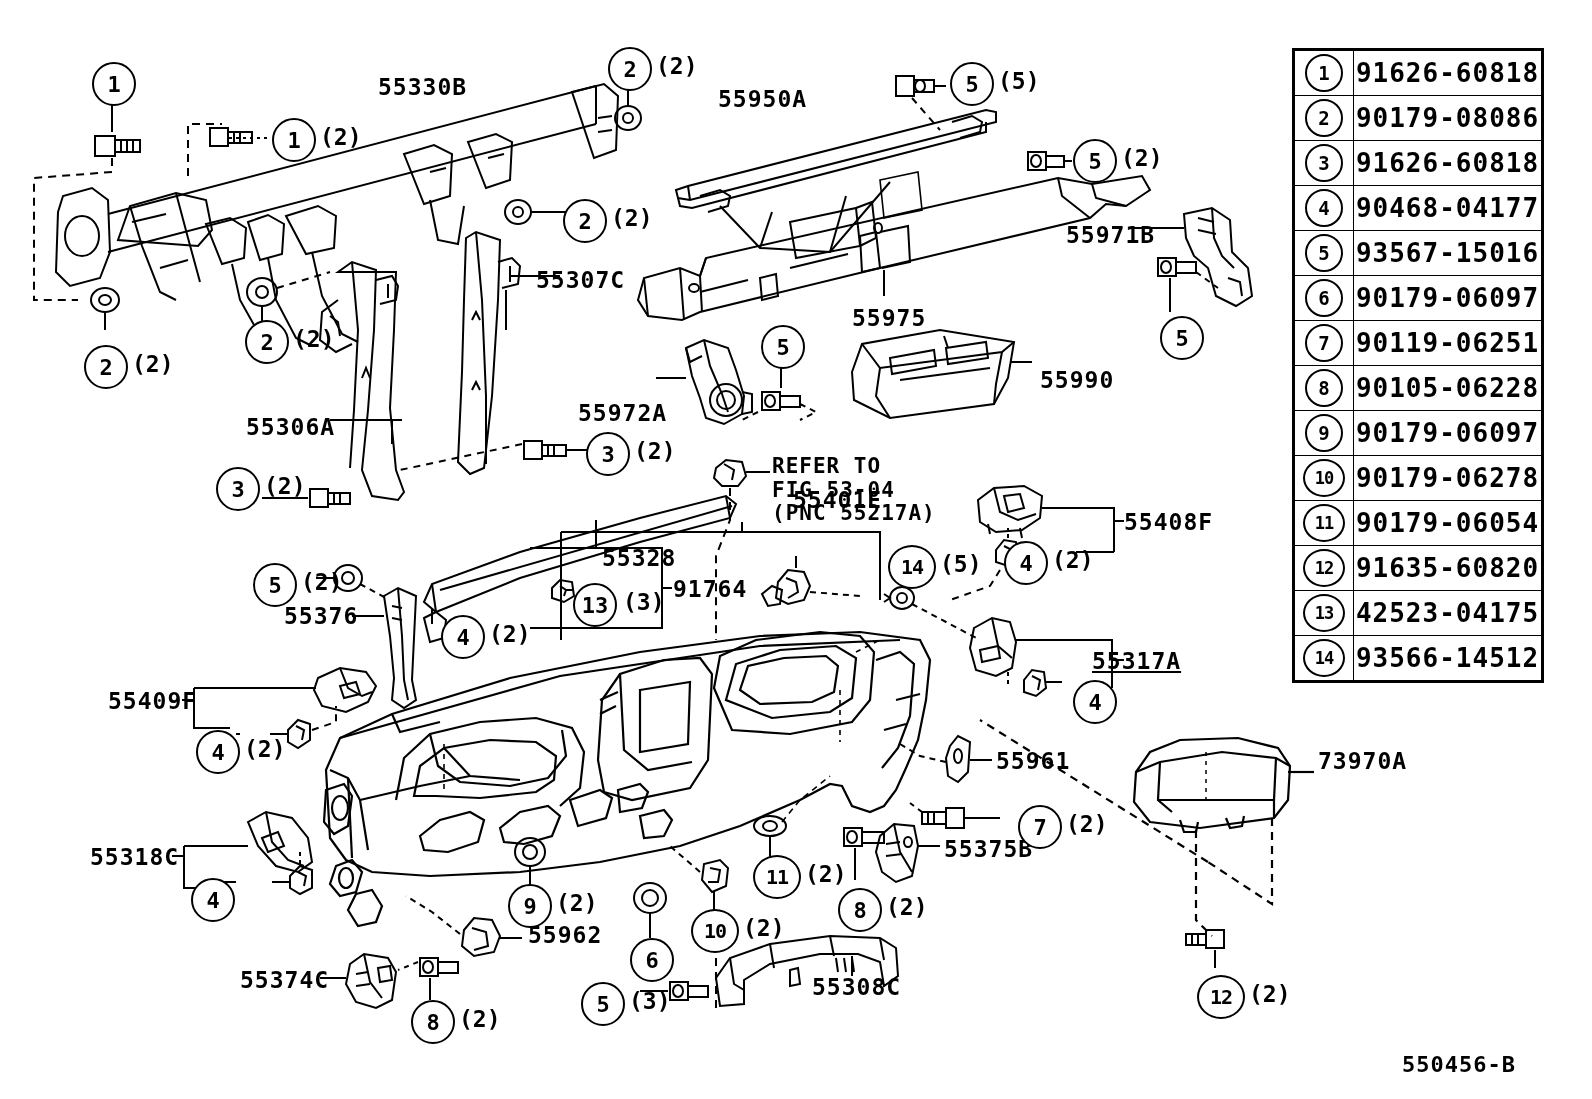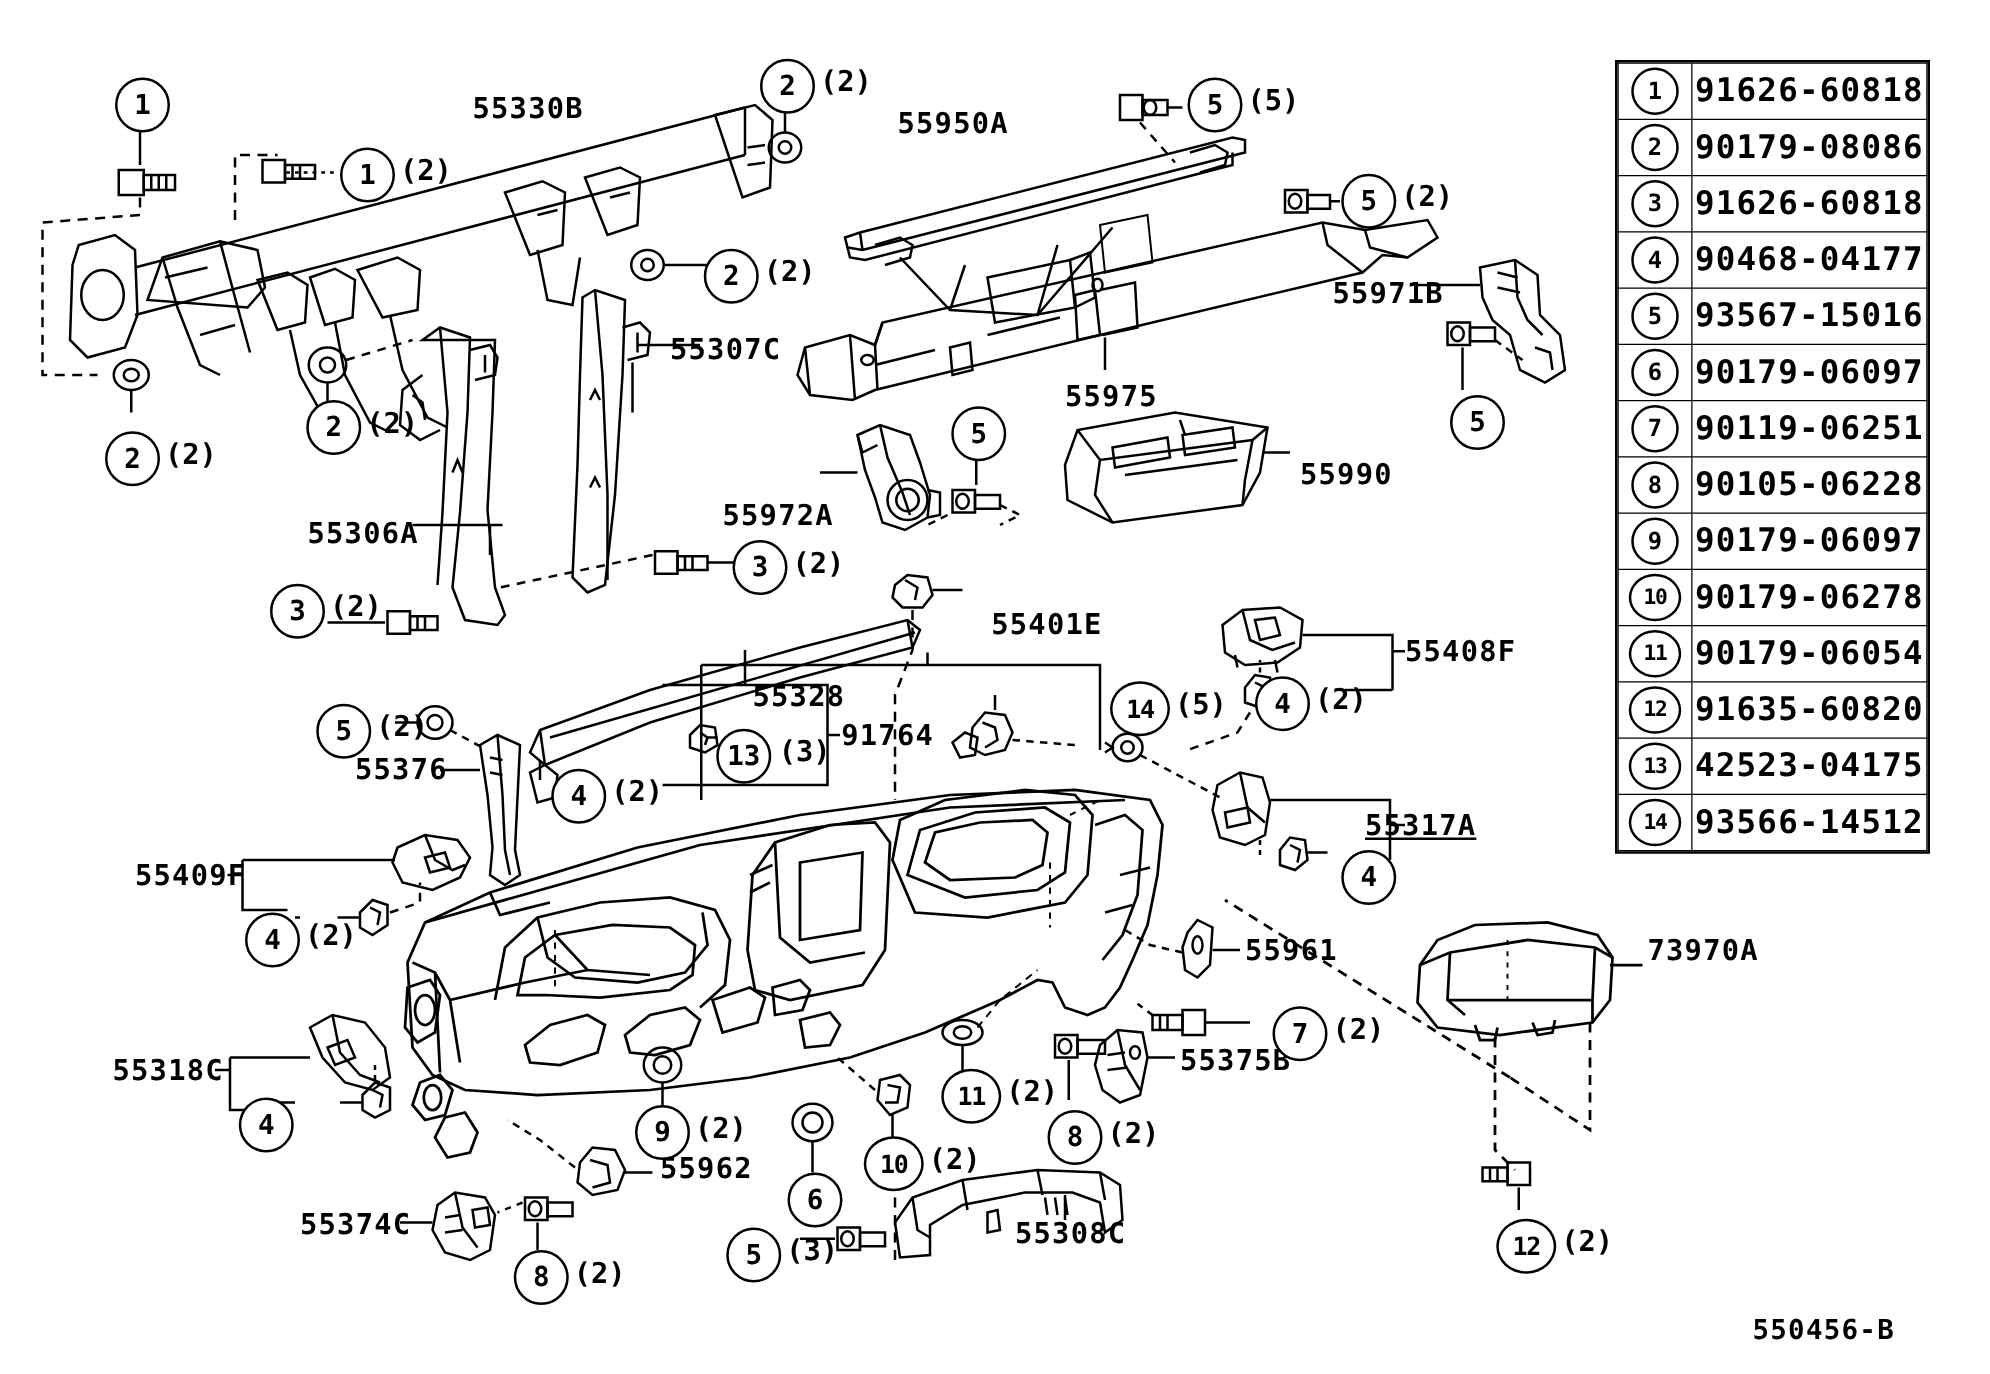--- a/index.html
+++ b/index.html
@@ -553,20 +553,25 @@
   <div class="lbl" style="left:1092px;top:648px;text-decoration:underline;">55317A</div>
   <div class="lbl" style="left:108px;top:688px;">55409F</div>
   <div class="lbl" style="left:90px;top:844px;">55318C</div>
   <div class="lbl" style="left:996px;top:748px;">55961</div>
   <div class="lbl" style="left:1318px;top:748px;">73970A</div>
   <div class="lbl" style="left:944px;top:836px;">55375B</div>
   <div class="lbl" style="left:528px;top:922px;">55962</div>
   <div class="lbl" style="left:240px;top:967px;">55374C</div>
   <div class="lbl" style="left:812px;top:974px;">55308C</div>
 
+  <div class="lbl sm multi" style="left:772px;top:455px;">
+    <div>REFER TO</div>
+    <div>FIG 53-04</div>
+    <div>(PNC 55217A)</div>
+  </div>
 
   <div class="cal" style="left:92px;top:62px;">1</div>
 
   <div class="cal" style="left:272px;top:118px;">1</div>
   <div class="qty" style="left:320px;top:124px;">(2)</div>
 
   <div class="cal" style="left:608px;top:47px;">2</div>
   <div class="qty" style="left:656px;top:53px;">(2)</div>
 
   <div class="cal" style="left:563px;top:199px;">2</div>

